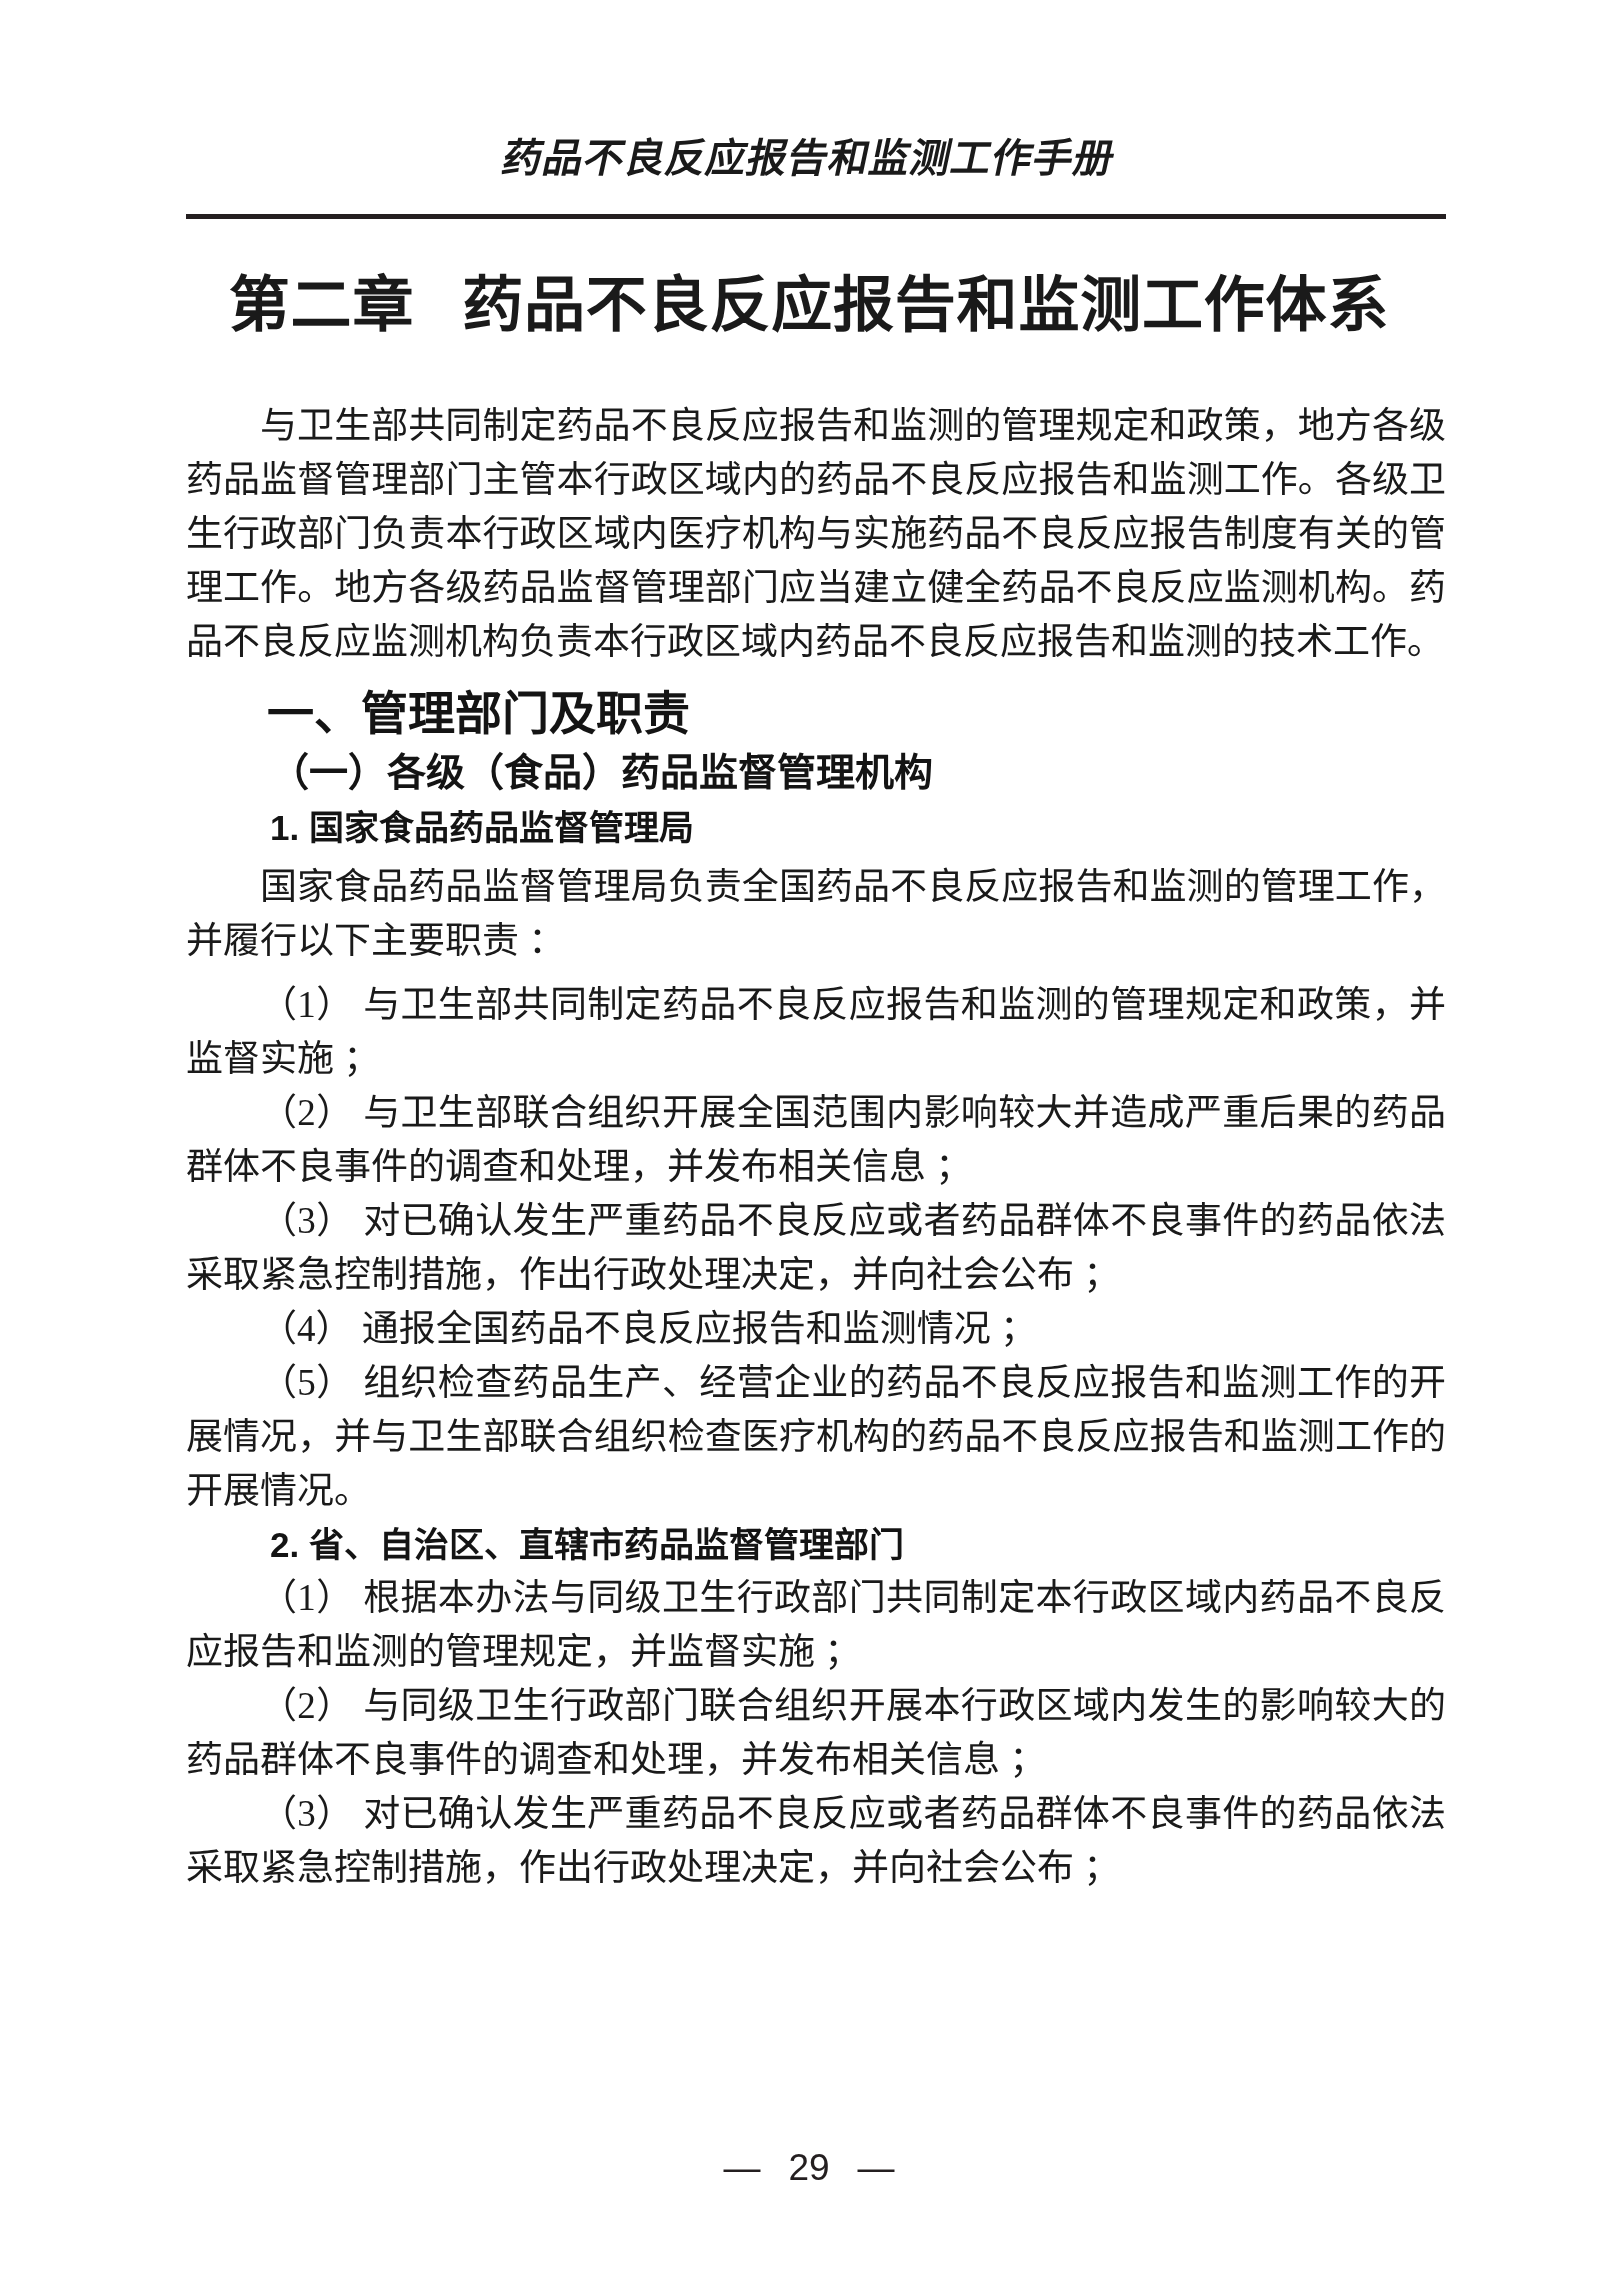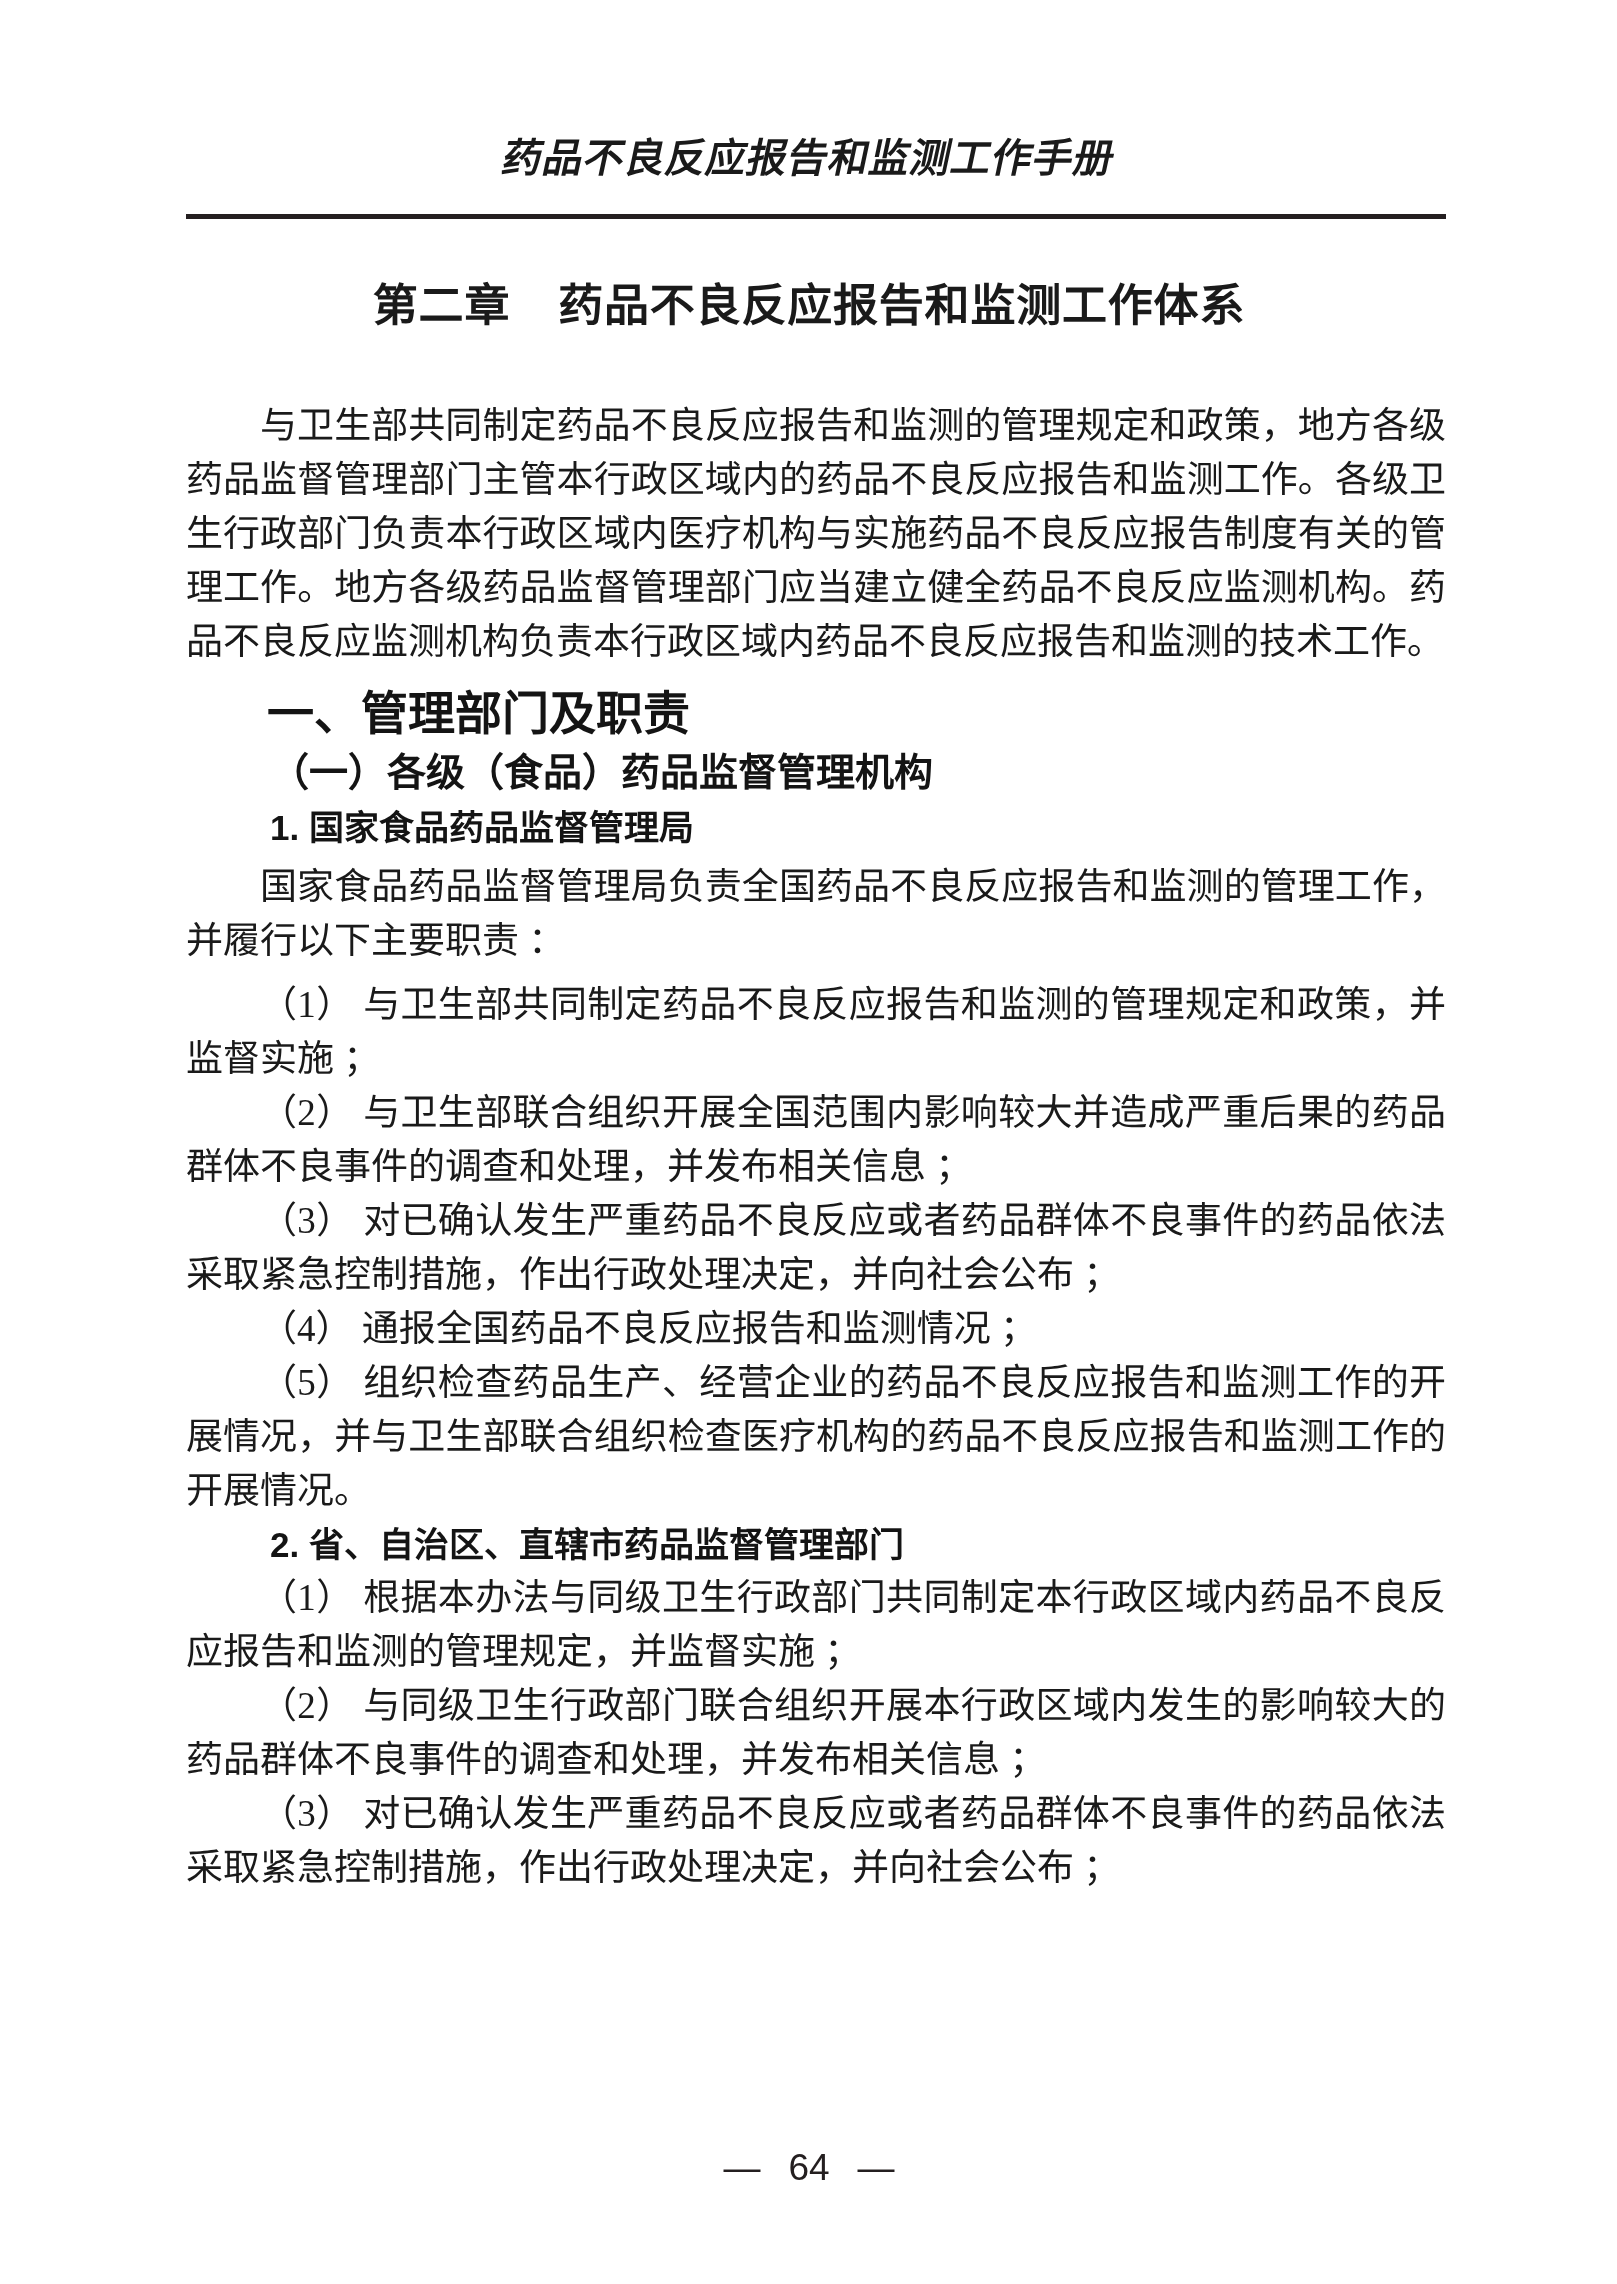--- a/index.html
+++ b/index.html
@@ -43,21 +43,21 @@
   }
   
   .chapter-heading {
     position: absolute;
     top: 272px;
     left: 0;
     width: 100%;
     text-align: center;
     font-family: "Liberation Serif", "DejaVu Serif", serif;
     font-weight: bold;
-    font-size: 45px;
+    font-size: 61px;
     line-height: 68px;
     letter-spacing: 0.8px;
     white-space: nowrap;
   }
   .chapter-heading .chapter-label { margin-right: 48px; }
   
   .content {
     position: absolute;
     top: 399px;
     left: 186px;
@@ -151,16 +151,16 @@
 
     <h4 class="item-heading">2. 省、自治区、直辖市药品监督管理部门</h4>
 
 
     <p class="body">（1） 根据本办法与同级卫生行政部门共同制定本行政区域内药品不良反应报告和监测的管理规定，并监督实施 ；</p>
     <p class="body">（2） 与同级卫生行政部门联合组织开展本行政区域内发生的影响较大的药品群体不良事件的调查和处理，并发布相关信息 ；</p>
     <p class="body">（3） 对已确认发生严重药品不良反应或者药品群体不良事件的药品依法采取紧急控制措施，作出行政处理决定，并向社会公布 ；</p>
 
   </div>
 
-  <div class="page-footer">— 64 —</div>
+  <div class="page-footer">— 29 —</div>
 
 </div>
 
 
 </body></html>

